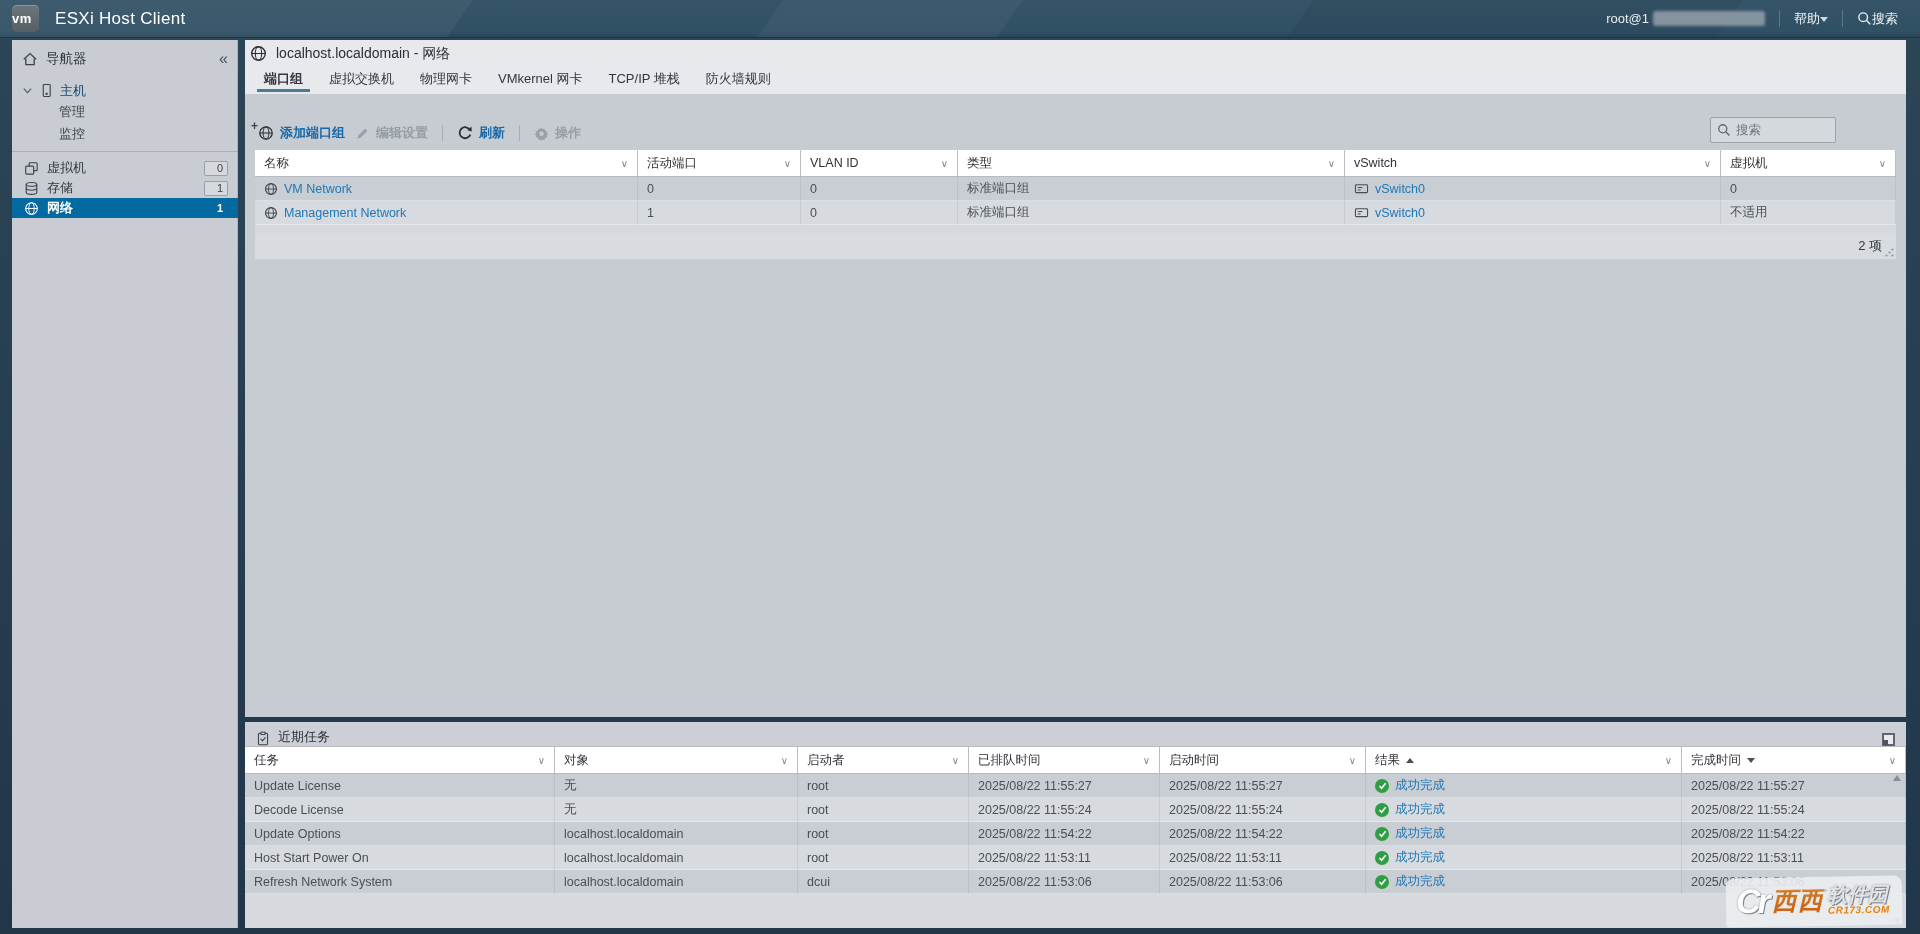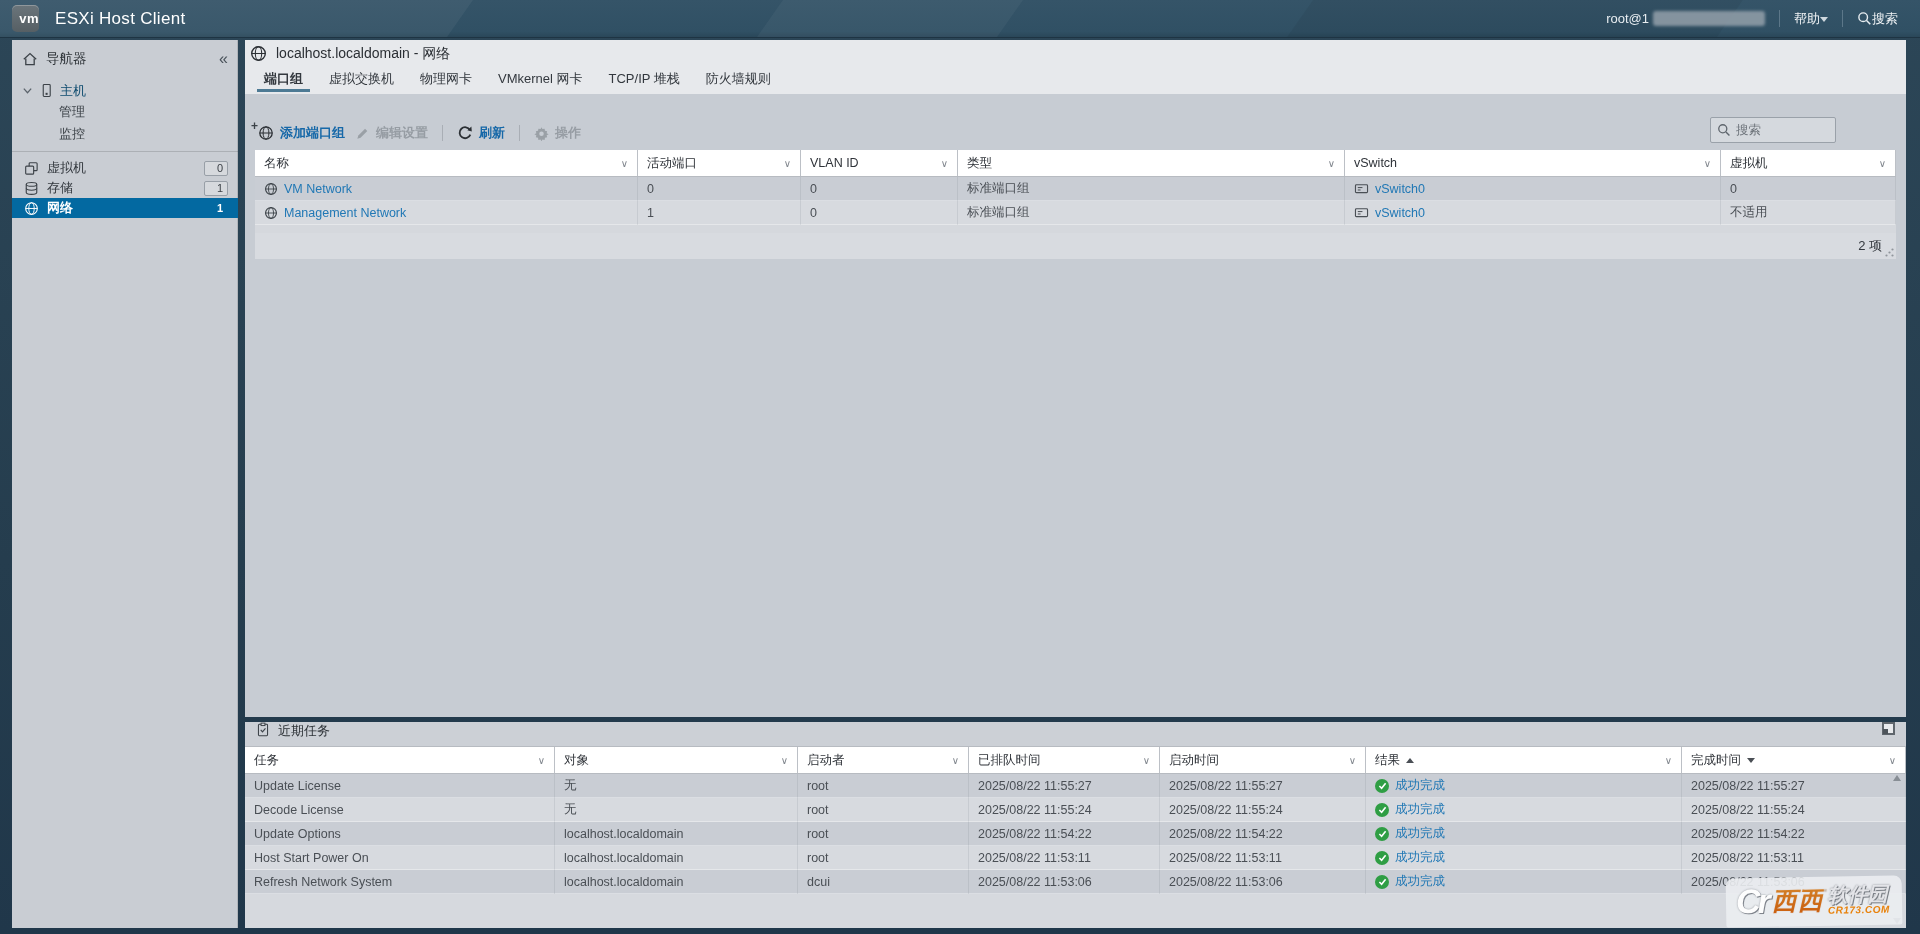--- a/index.html
+++ b/index.html
@@ -19,21 +19,21 @@
   .topbar::before{ content:""; position:absolute; top:0; bottom:0; left:-60px; width:520px;
     background:rgba(255,255,255,0.05); transform:skewX(-35deg); }
   .topbar::after{ content:""; position:absolute; top:0; bottom:0; left:770px; width:240px;
     background:rgba(255,255,255,0.045); transform:skewX(-35deg); }
   .tb-deco{ position:absolute; top:0; bottom:0; left:1300px; width:430px;
     background:rgba(0,0,0,0.05); transform:skewX(-35deg); }
   .vm-logo{
     width:27px; height:27px; margin-left:12px; border-radius:5px;
     background:linear-gradient(180deg,#6b757b,#565f64);
     box-shadow:inset 0 1px 0 rgba(255,255,255,.25);
-    display:flex; align-items:center; justify-content:flex-end;
+    display:flex; align-items:center; justify-content:flex-start;
     color:#fff; font-weight:bold; font-size:13px; letter-spacing:0.5px; z-index:2;
   }
   .tb-title{ margin-left:16px; font-size:17px; font-weight:400; letter-spacing:.3px; z-index:2; }
   .tb-right{ margin-left:auto; display:flex; align-items:center; gap:14px; padding-right:22px; z-index:2; font-size:13px; }
   .tb-user{ display:flex; align-items:center; gap:4px; color:#e8edf1; }
   .censor{ display:inline-block; width:112px; height:15px; border-radius:3px;
     background:#93a0aa; opacity:.85; filter:blur(1.5px); }
   .tb-sep{ width:1px; height:17px; background:#5d7But; background:#5c7789; }
   .tb-item{ display:flex; align-items:center; color:#f2f5f7; cursor:default; }
   .caret-down{ width:0; height:0; border-left:4px solid transparent; border-right:4px solid transparent; border-top:5px solid #cfd8de; margin-top:2px; }
@@ -108,21 +108,21 @@
   .maintable .grid-header, .maintable .grid-row{ grid-template-columns:383px 163px 157px 387px 376px 1fr; }
   .mt-empty{ height:8px; background:#d5d8dd; }
   .mt-footer{ height:26px; background:#d8dbe0; display:flex; align-items:center; justify-content:flex-end; padding-right:14px; font-size:13px; color:#33383e; position:relative; }
   .grip{ position:absolute; right:2px; bottom:2px; width:9px; height:9px; opacity:.65; cursor:nwse-resize; }
 
   
   .tasks{
     position:absolute; left:245px; top:722px; width:1661px; bottom:6px;
     background:#d6d9de; overflow:hidden;
   }
-  .tasks-header{ height:25px; background:#ccd0d6; display:flex; align-items:flex-start; gap:8px; padding:0 11px; font-size:13px; color:#2e3338; border-bottom:1px solid #b7bbc1; }
+  .tasks-header{ height:25px; background:#ccd0d6; display:flex; align-items:flex-end; gap:8px; padding:0 11px; font-size:13px; color:#2e3338; border-bottom:1px solid #b7bbc1; }
   .restore-ic{ margin-left:auto; width:13px; height:13px; border:2px solid #5f666d; position:relative; cursor:pointer; background:#e8eaed; }
   .restore-ic::after{ content:""; position:absolute; left:-1px; bottom:-1px; width:5px; height:5px; background:#4d545b; }
   .tasks .grid-header, .tasks .grid-row{ grid-template-columns:310px 243px 171px 191px 206px 316px 1fr; }
   .result-cell{ gap:6px; }
   .ok-circle{ width:14px; height:14px; border-radius:50%; background:#2f9e44; display:flex; align-items:center; justify-content:center; flex:none; }
   .tasks-scroll{ position:absolute; right:3px; top:53px; bottom:4px; width:12px; display:flex; flex-direction:column; justify-content:space-between; align-items:center; }
   .scr-up{ width:0;height:0;border-left:4px solid transparent;border-right:4px solid transparent;border-bottom:6px solid #8archive; border-bottom:6px solid #888e95; cursor:pointer;}
   .scr-down{ width:0;height:0;border-left:4px solid transparent;border-right:4px solid transparent;border-top:6px solid #888e95; cursor:pointer;}
 
   

